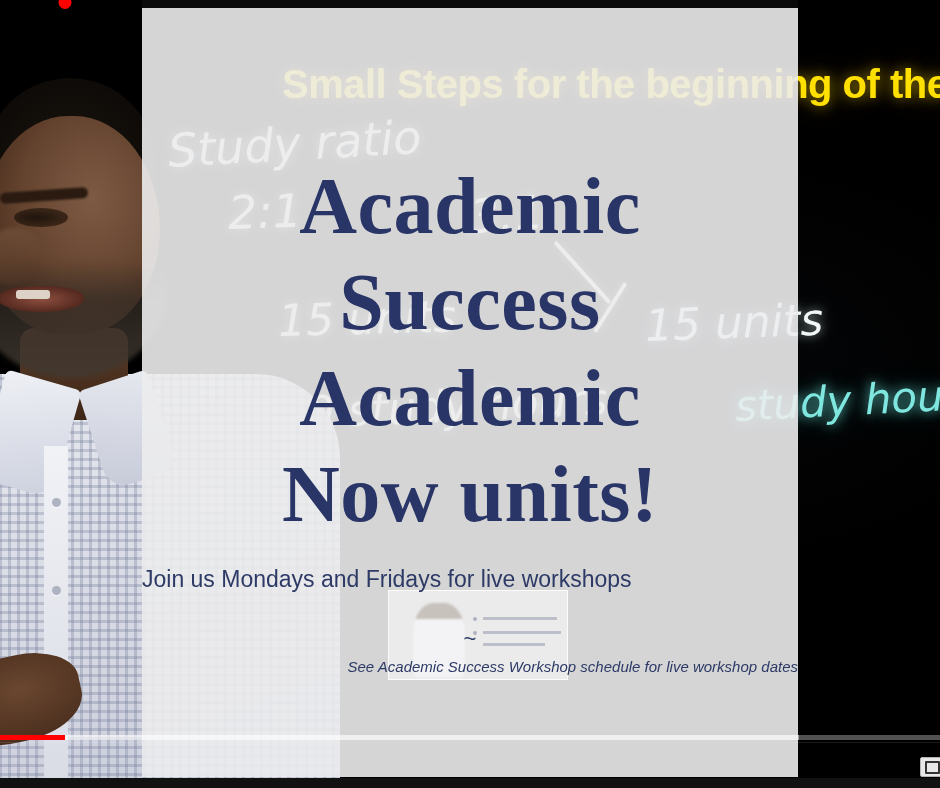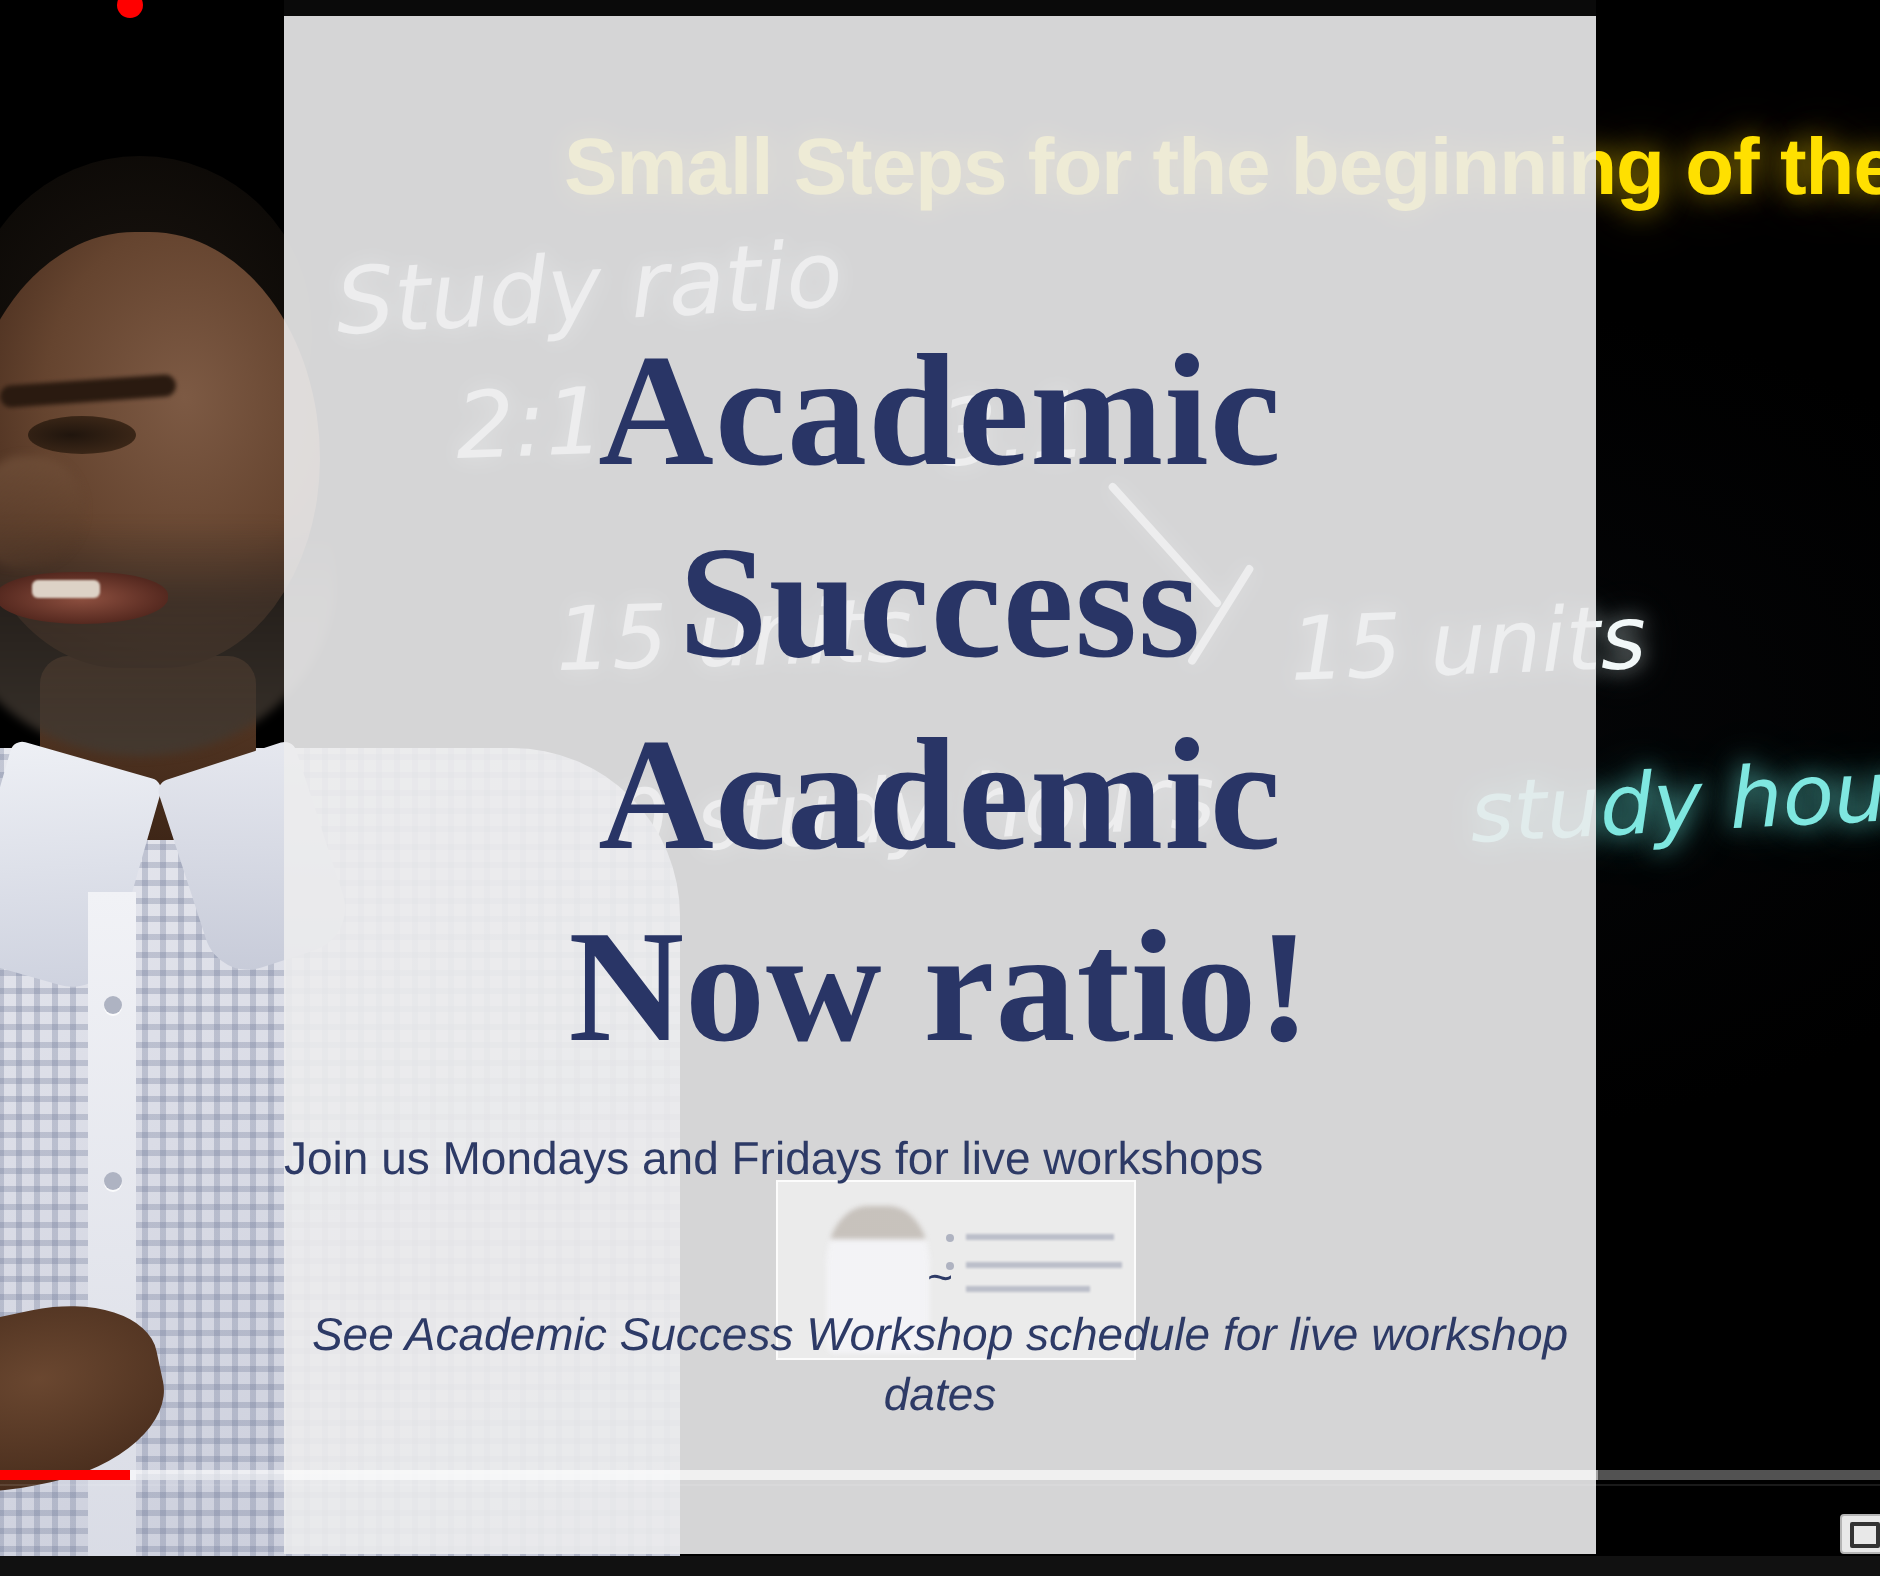--- a/index.html
+++ b/index.html
@@ -215,24 +215,24 @@
     line-height:30px;
     color:#2d3a66;
   }
   .slide-tilde{
     position:absolute;left:0;right:0;top:618px;
     text-align:center;font-size:22px;color:#2d3a66;
     font-family:"Liberation Sans", sans-serif;
   }
   .slide-sub2{
     position:absolute;left:0;right:0;top:644px;
-    text-align:center;
+    text-align:right;
     font-family:"Liberation Sans", sans-serif;
     font-style:italic;
-    font-size:23px;
+    font-size:15px;
     line-height:30px;
     color:#2d3a66;
   }
 
   
   .duration{
     position:absolute;
     left:0;right:0;top:708px;
     text-align:center;
     color:#f1f1f1;
@@ -333,21 +333,21 @@
       <div class="p-teeth"></div>
       <div class="p-hand"></div>
     </div>
 
     <div id="overlay">
 
       <div class="slide-title">
         <div>Academic</div>
         <div>Success</div>
         <div>Academic</div>
-        <div>Now ratio!</div>
+        <div>Now units!</div>
       </div>
 
       <div class="ghost-thumb">
         <div class="gt-person"></div>
         <div class="gt-dot" style="left:84px;top:26px"></div>
         <div class="gt-line" style="left:94px;top:26px;width:74px"></div>
         <div class="gt-dot" style="left:84px;top:40px"></div>
         <div class="gt-line" style="left:94px;top:40px;width:78px"></div>
         <div class="gt-line" style="left:94px;top:52px;width:62px"></div>
       </div>

